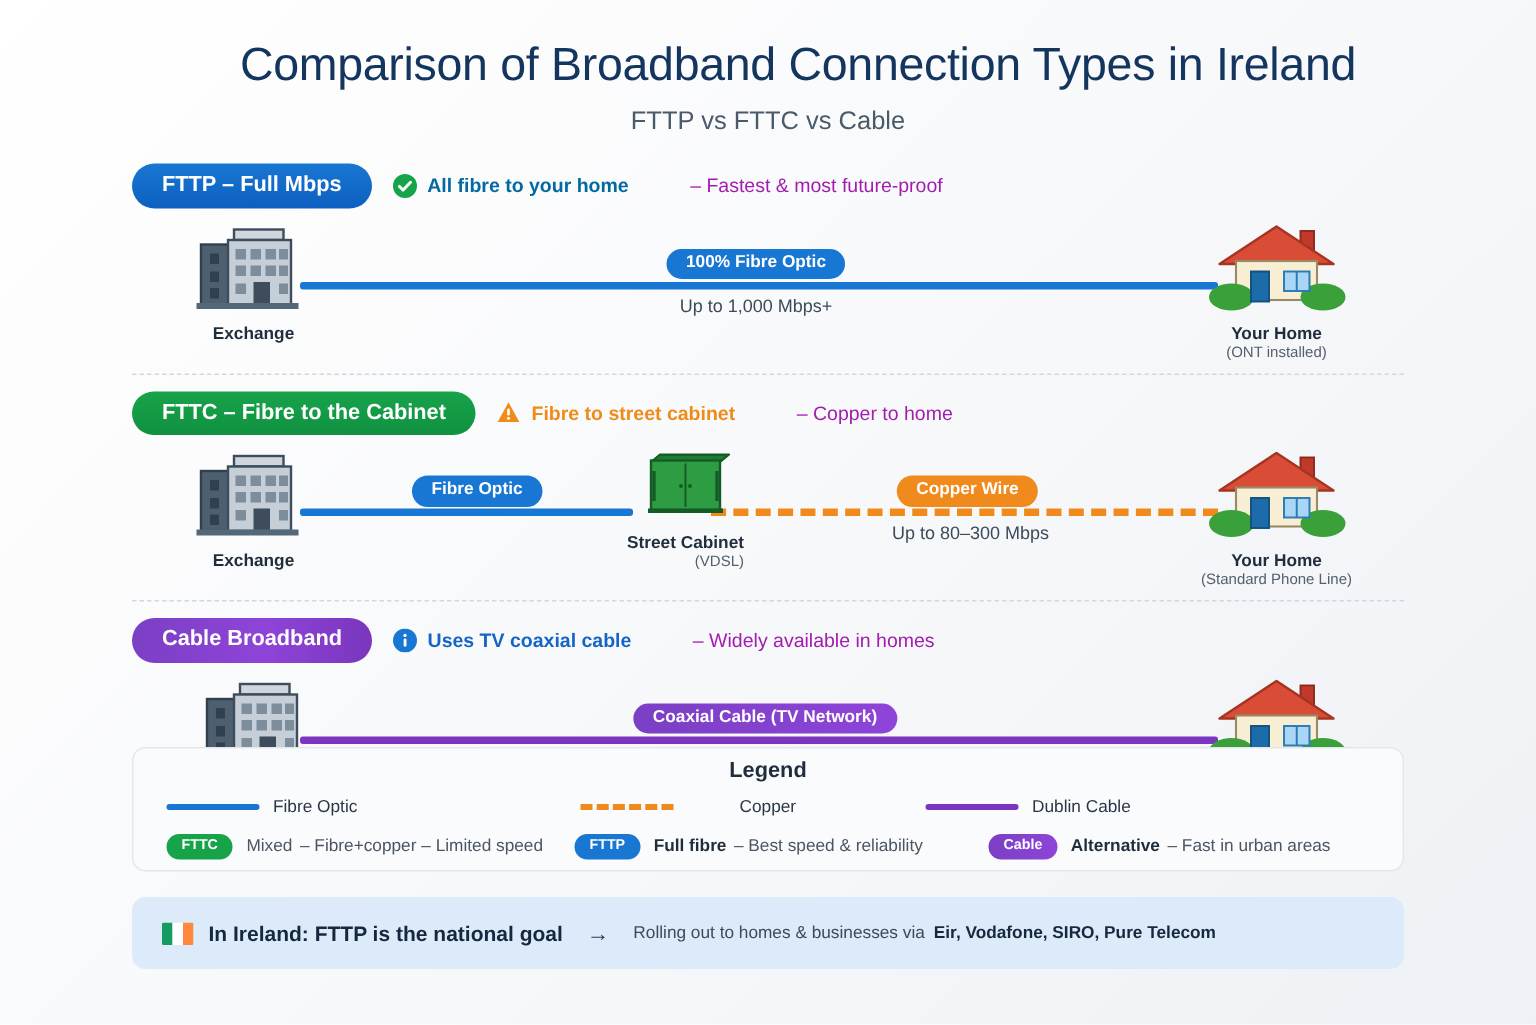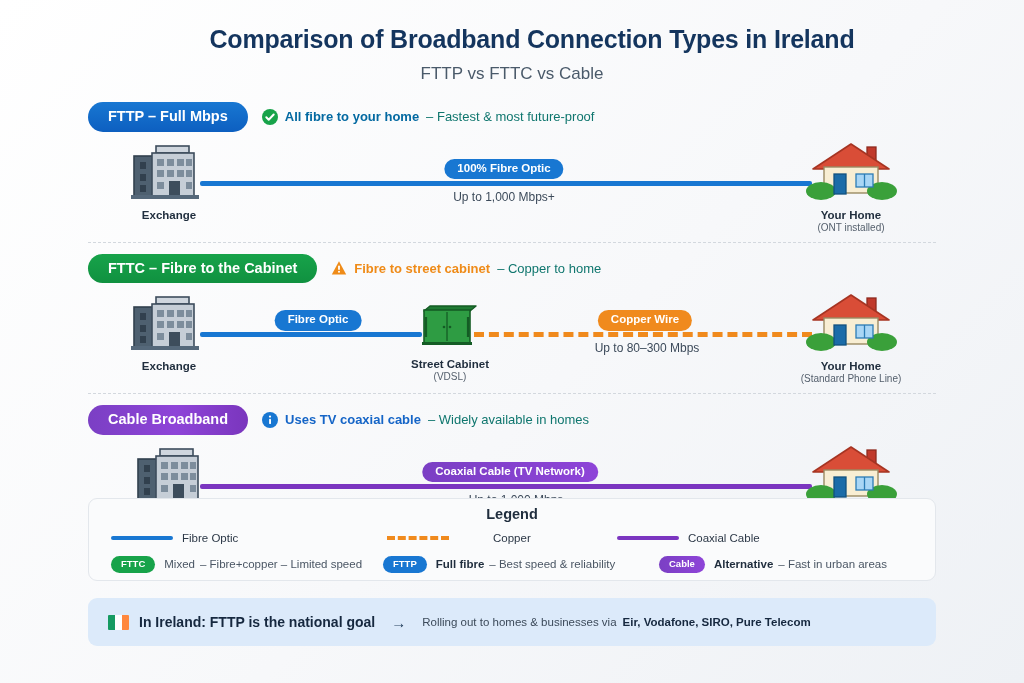--- a/index.html
+++ b/index.html
@@ -9,22 +9,22 @@
     font-family: "Liberation Sans", sans-serif;
     color: #1f2d3d;
     overflow: hidden;
     position: relative;
   }
   .page { position: relative; width: 1024px; height: 683px; }
 
   
   .title {
     text-align: center;
-    font-size: 25px;
-    font-weight: bold;
+    font-size: 31px;
+    font-weight: normal;
     color: #14355e;
     letter-spacing: -0.2px;
     padding-top: 25px;
     padding-left: 40px;
   }
   .subtitle {
     text-align: center;
     font-size: 17px;
     color: #4a5a6a;
     margin-top: 10px;
@@ -44,21 +44,21 @@
   }
   .pill.fttp { background: linear-gradient(180deg,#1877d2 0%,#0d5fc0 100%); }
   .pill.fttc { background: linear-gradient(180deg,#17a34a 0%,#109140 100%); }
   .pill.cable { background: linear-gradient(90deg,#7b3fc4 0%,#8e44d8 55%, #7a36bd 100%); }
 
   .tagline { display: flex; align-items: center; gap: 7px; font-size: 13px; }
   .tagline .strong { font-weight: bold; }
   .tag-fttp .strong { color: #0369a1; }
   .tag-fttc .strong { color: #ef8b18; }
   .tag-cable .strong { color: #1565c7; }
-  .tagline .rest { color: #0f766e; }
+  .tagline .rest { color: #a21caf; margin-left: 34px; }
 
   .ico { width: 16px; height: 16px; display: inline-block; flex: 0 0 auto; }
 
   
   .diagram { position: relative; height: 92px; margin-top: 6px; }
 
   .node { position: absolute; text-align: center; }
   .node-label { font-size: 11.5px; font-weight: bold; color: #1f2d3d; margin-top: 3px; white-space: nowrap; }
   .node-sub { font-size: 10px; color: #55606d; margin-top: 1px; white-space: nowrap; }
 
@@ -265,21 +265,21 @@
             <rect x="28" y="38" width="7" height="7"></rect>
               <rect x="57" y="38" width="6" height="7"></rect>
           </g>
           <rect x="40" y="37" width="11" height="15" fill="#3d4d5c"></rect>
           <rect x="2" y="51" width="68" height="4" fill="#55687a"></rect>
         </svg>
         <div class="node-label">Exchange</div>
         <div class="node-sub"></div>
       </div>
 
-      <div class="node" style="left:404px; top:14px; width:92px;">
+      <div class="node" style="left:404px; top:4px; width:92px;text-align:right;">
         <svg width="72" height="48" viewBox="0 0 72 48">
           <path d="M10 8 L16 3 L62 3 L56 8 Z" fill="#1f7a33" stroke="#145c25" stroke-width="1.5" stroke-linejoin="round"></path>
           <rect x="10" y="7" width="46" height="33" fill="#2e9c43" stroke="#145c25" stroke-width="1.6"></rect>
           <line x1="33" y1="9" x2="33" y2="38" stroke="#145c25" stroke-width="1.3"></line>
           <line x1="12" y1="14" x2="12" y2="34" stroke="#145c25" stroke-width="2.2"></line>
           <line x1="54" y1="14" x2="54" y2="34" stroke="#145c25" stroke-width="2.2"></line>
           <circle cx="30" cy="24" r="1.3" fill="#145c25"></circle>
             <circle cx="36" cy="24" r="1.3" fill="#145c25"></circle>
           <rect x="8" y="39" width="50" height="3" fill="#145c25"></rect>
         </svg>
@@ -377,21 +377,21 @@
         <div class="legend-item" style="width:276px;">
           <span class="swatch-line blue"></span>
           <span>Fibre Optic</span>
         </div>
         <div class="legend-item" style="width:230px;gap:44px;">
           <span class="swatch-line copper"></span>
           <span>Copper</span>
         </div>
         <div class="legend-item">
           <span class="swatch-line purple"></span>
-          <span>Coaxial Cable</span>
+          <span>Dublin Cable</span>
         </div>
       </div>
       <div class="legend-row r2">
         <div class="legend-item" style="width:272px;">
           <span class="mini-pill fttc">FTTC</span>
           <span class="lg-strong" style="font-weight:normal;color:#4a5664;">Mixed</span>
           <span class="lg-rest" style="margin-left:-4px;">– Fibre+copper – Limited speed</span>
         </div>
         <div class="legend-item" style="width:276px;">
           <span class="mini-pill fttp">FTTP</span>

